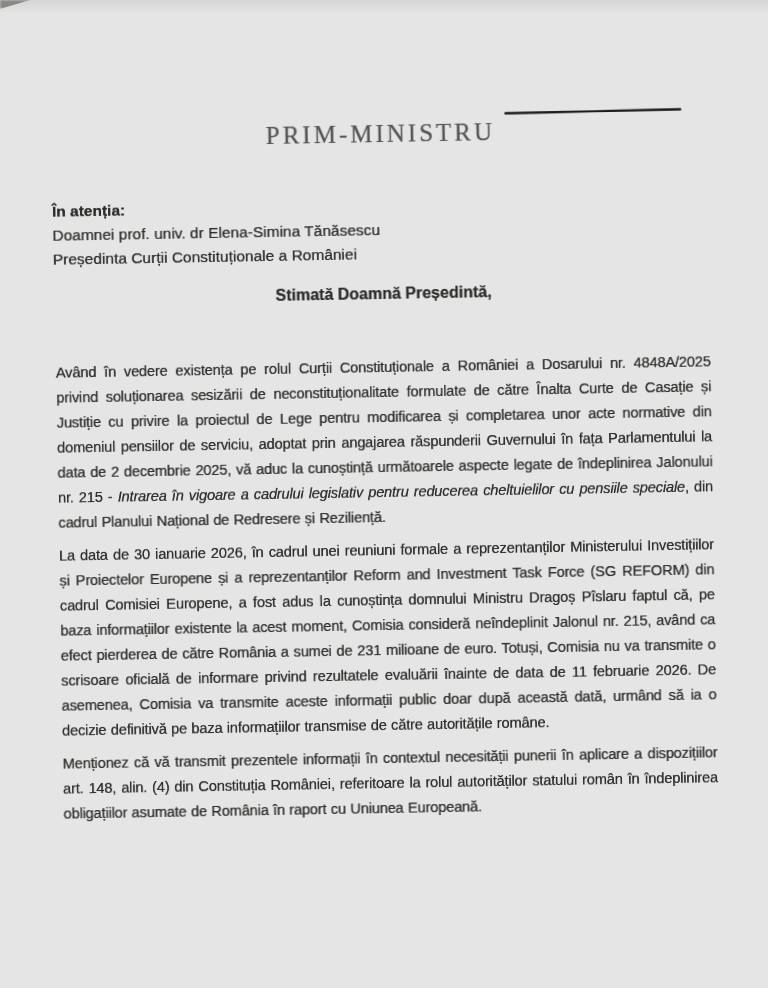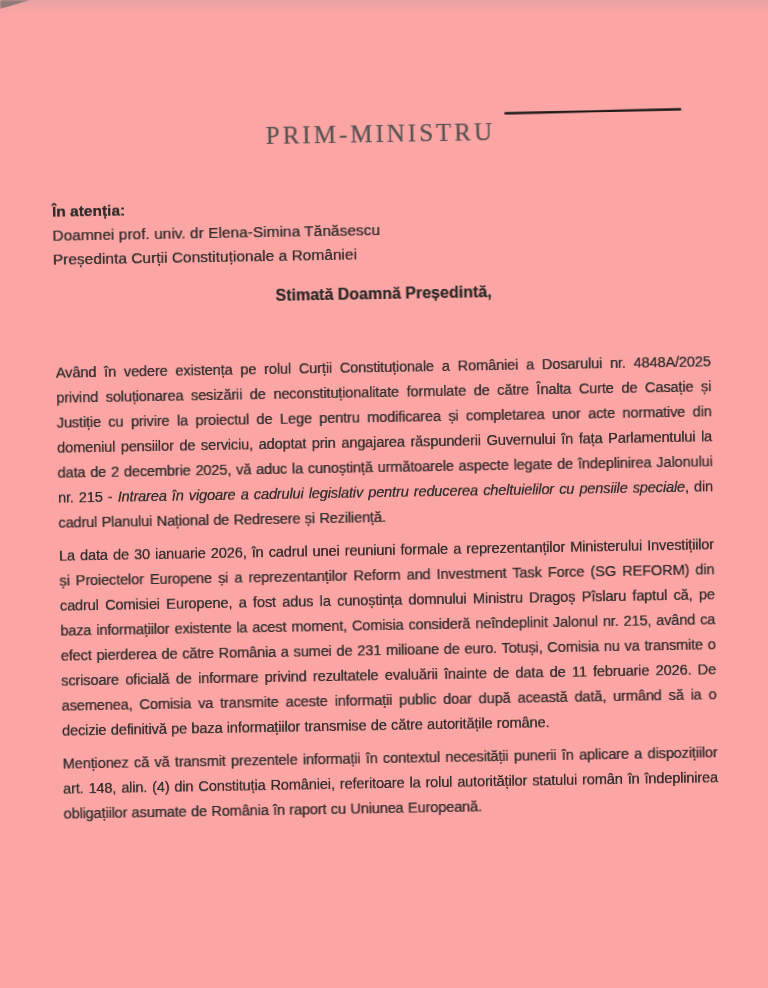--- a/index.html
+++ b/index.html
@@ -6,21 +6,21 @@
   html, body {
     margin: 0;
     padding: 0;
     background: #ffffff;
   }
   .page {
     position: relative;
     width: 768px;
     height: 988px;
     overflow: hidden;
-    background: #fca5a5;
+    background: #e5e5e5;
     font-family: "Liberation Sans", "DejaVu Sans", sans-serif;
     color: #2d2c2a;
   }
   
   .top-shade {
     position: absolute;
     top: 0; left: 0; right: 0;
     height: 14px;
     background: linear-gradient(180deg, rgba(150,150,148,0.20), rgba(150,150,148,0));
     pointer-events: none;

